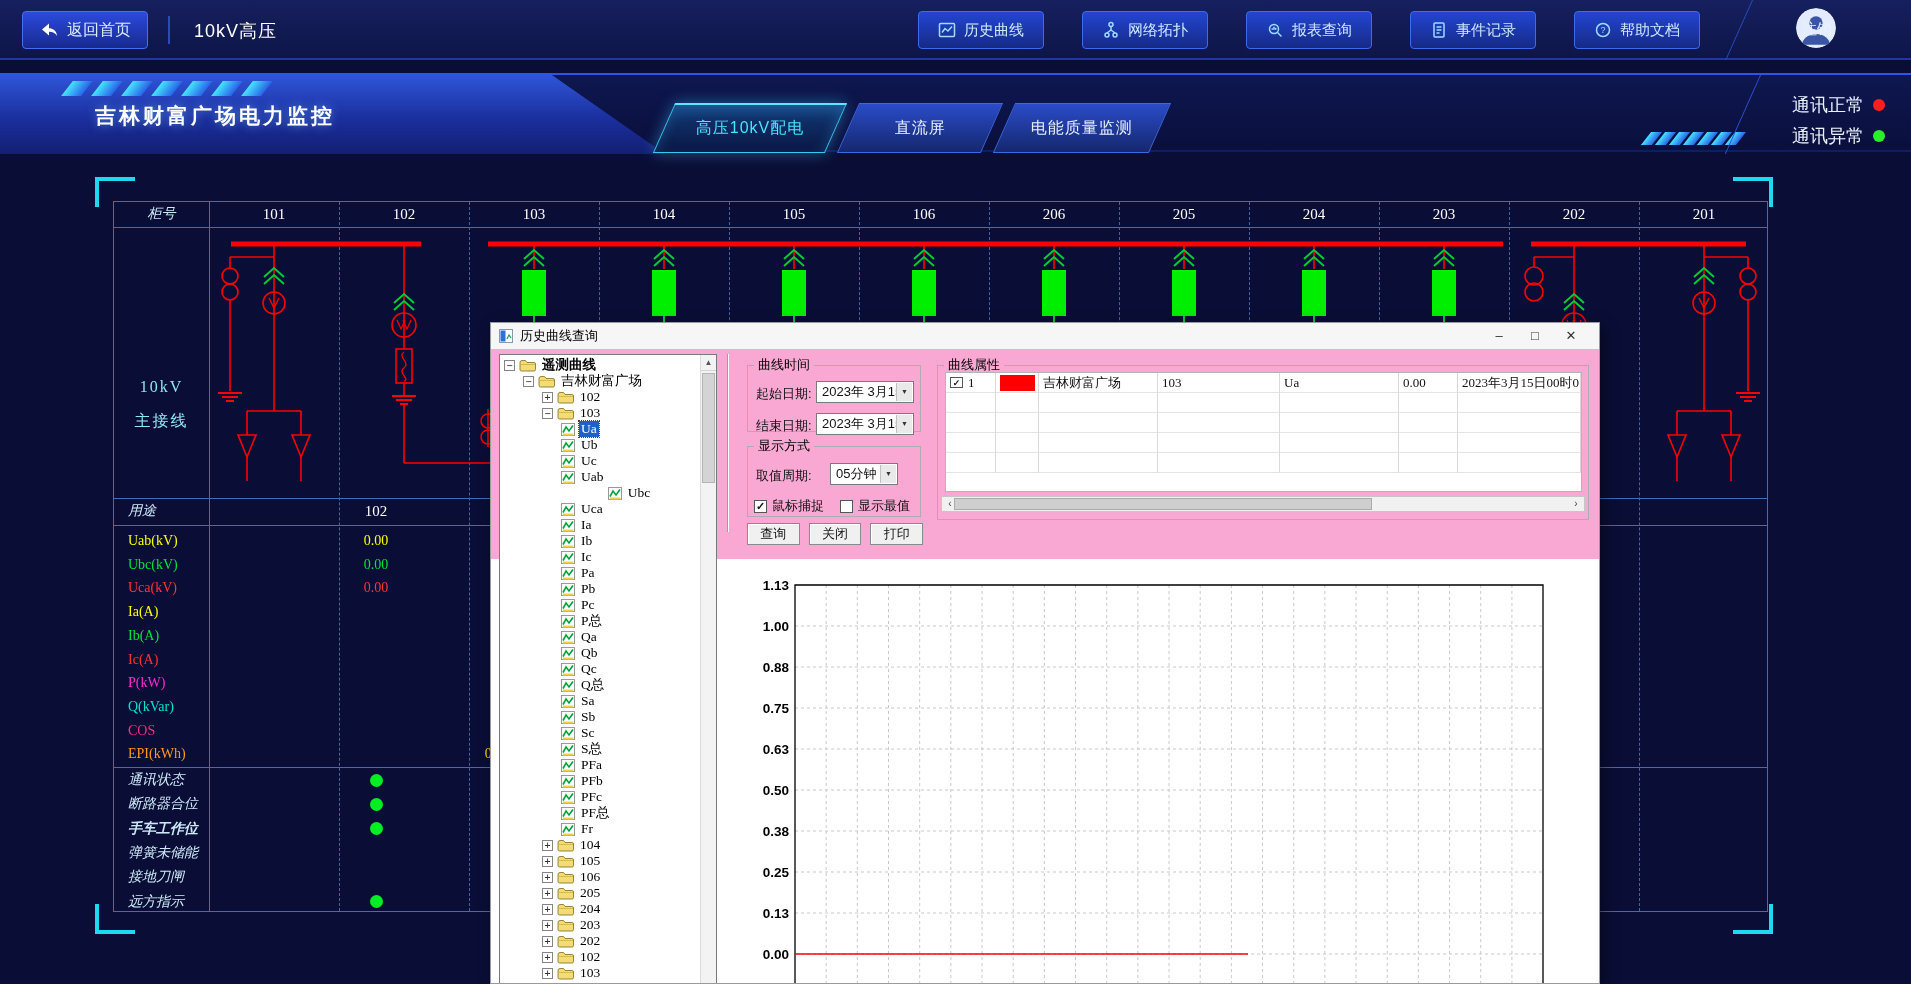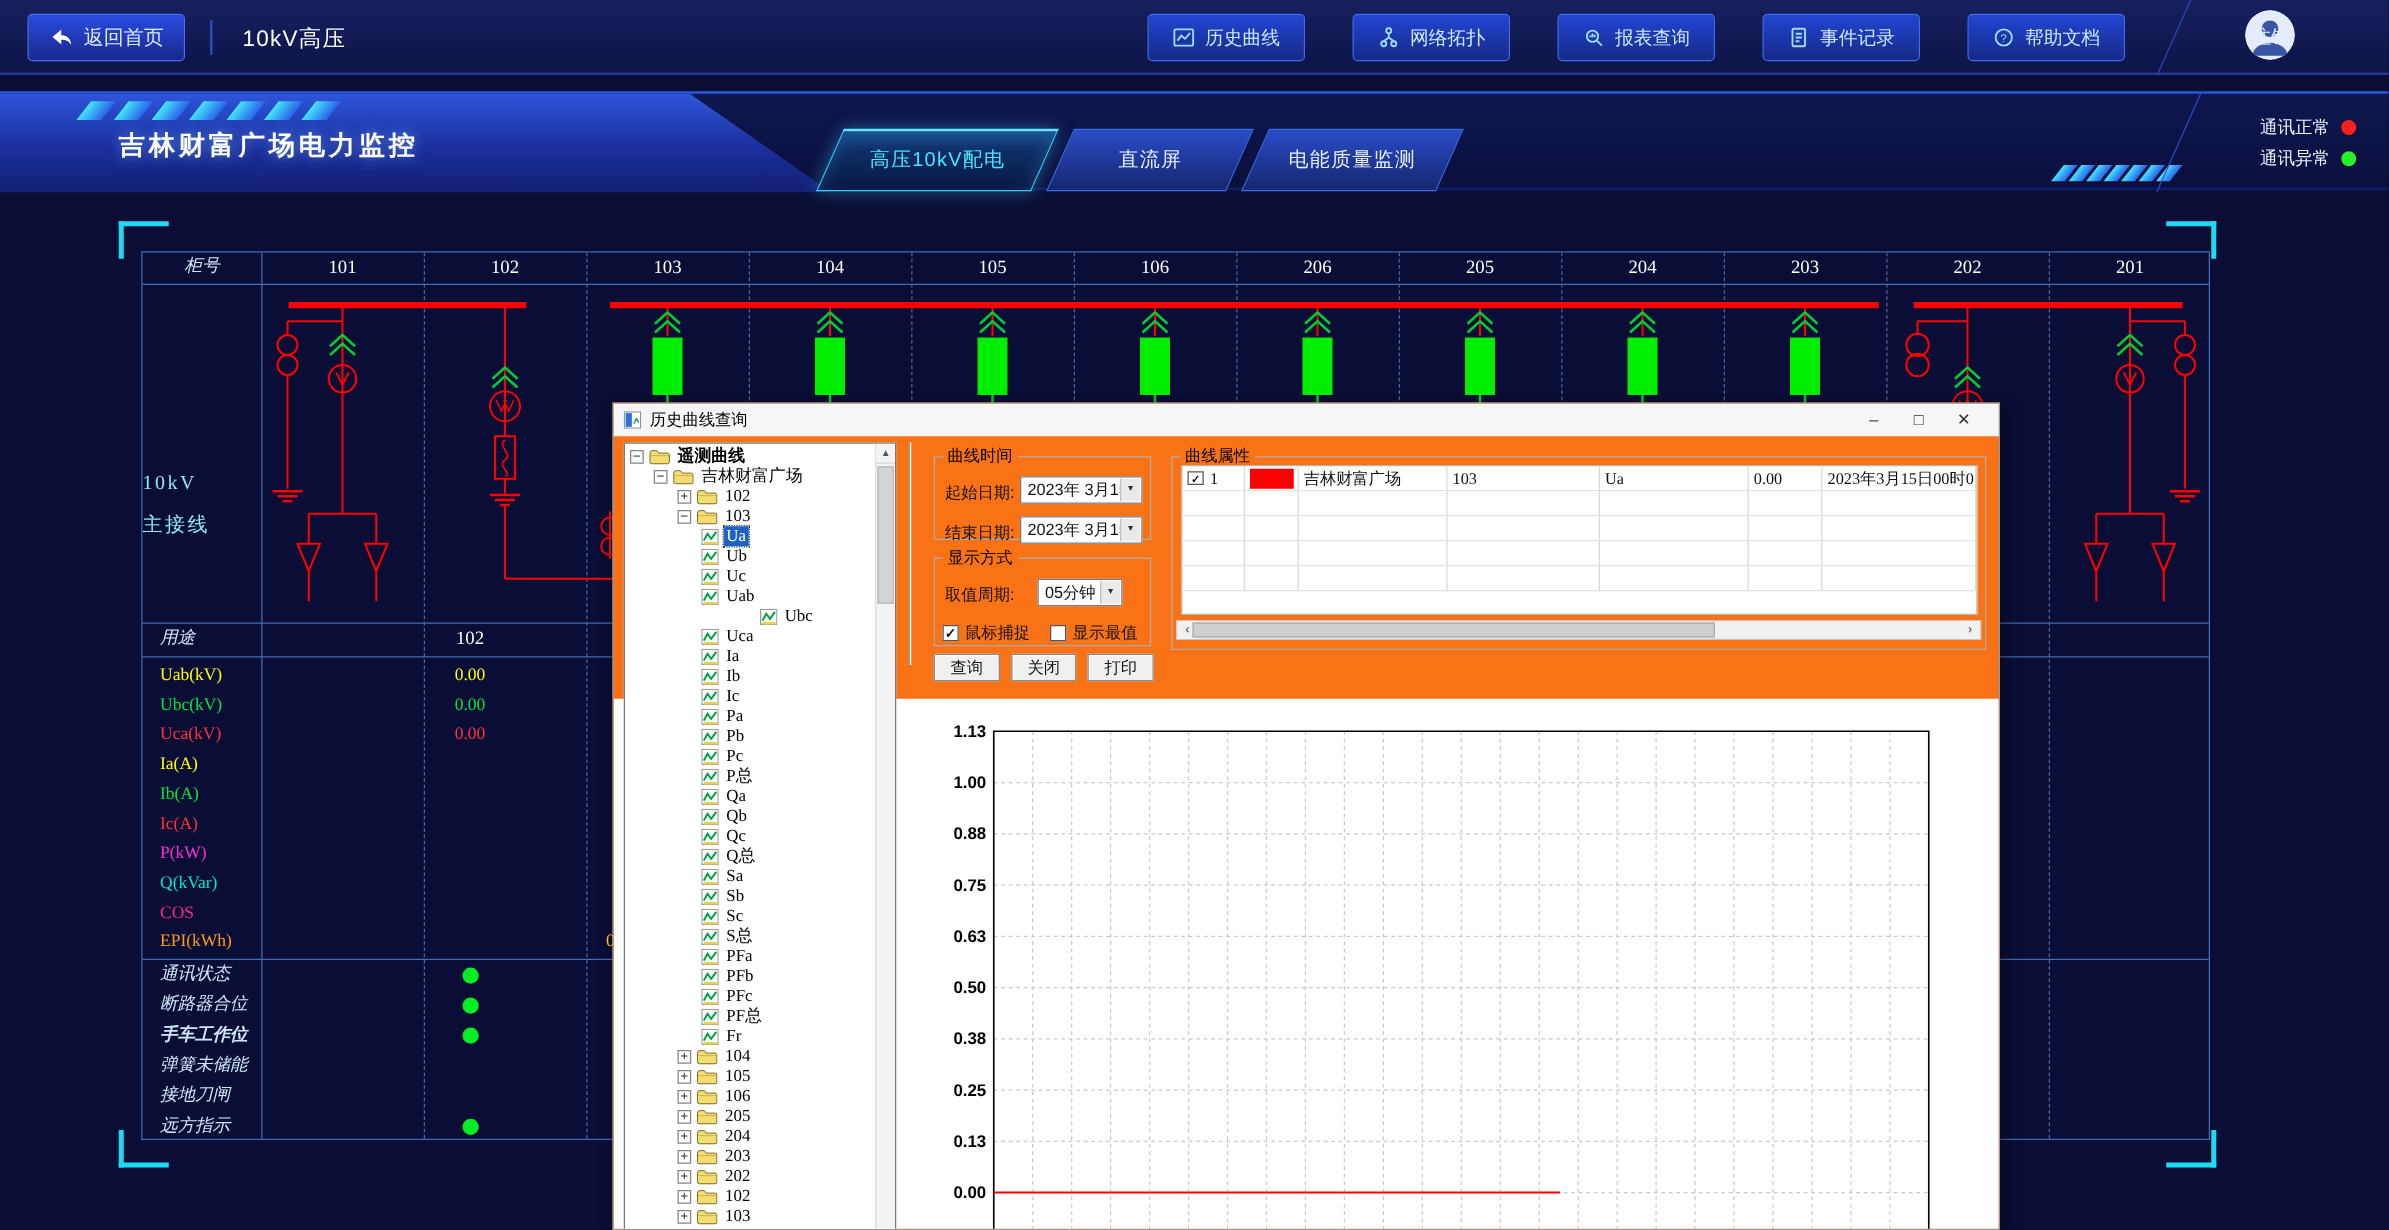--- a/index.html
+++ b/index.html
@@ -37,40 +37,40 @@
   .banner-title{position:absolute;left:95px;top:27px;color:#ffffff;font-size:21px;font-weight:bold;letter-spacing:3px;
     text-shadow:0 0 10px rgba(130,200,255,.55);}
   .tabs{position:absolute;left:664px;top:28px;height:50px;display:flex;gap:12px;}
   .tab{height:50px;display:flex;align-items:center;justify-content:center;transform:skewX(-24deg);
     background:linear-gradient(180deg,#2a4cc8,#15276e);border:1px solid #3a6ae0;cursor:pointer;}
   .tab>span{transform:skewX(24deg);font-size:16px;color:#e6f0ff;letter-spacing:1px;white-space:nowrap;}
   .tab.active{background:linear-gradient(180deg,#123a77,#0a1744);border-color:#39c6f0;border-top:2px solid #5fe6ff;
     box-shadow:0 0 14px rgba(70,205,255,.4), inset 0 6px 12px rgba(60,190,255,.25);}
   .tab.active>span{color:#49e4ff;}
   .legend{position:absolute;right:26px;top:18px;display:flex;flex-direction:column;gap:7px;}
-  .legend .li{display:flex;align-items:center;gap:9px;color:#e9f2ff;font-size:14px;justify-content:flex-end;}
+  .legend .li{display:flex;align-items:center;gap:9px;color:#e9f2ff;font-size:18px;justify-content:flex-end;}
   .legend .dot{width:12px;height:12px;border-radius:50%;}
   .bn-diag{position:absolute;left:1760px;top:0;width:1px;height:79px;background:#2e4fd0;transform:skewX(-24deg);transform-origin:top;}
 
   
   .corner{position:absolute;width:40px;height:30px;z-index:3;}
   #grid{position:absolute;left:113px;top:201px;width:1655px;height:711px;border:1px solid #3f6db8;z-index:1;}
   .hline{position:absolute;left:0;width:100%;height:1px;background:#3f6db8;}
   .vsolid{position:absolute;top:0;width:1px;height:100%;background:#3f6db8;}
   .vdash{position:absolute;top:0;width:0;height:100%;border-left:1px dashed #47659f;}
   .gtext{position:absolute;height:18px;line-height:18px;white-space:nowrap;}
   .ghead{font-family:"Liberation Serif",serif;color:#ffffff;font-size:15px;text-align:center;}
   .gcn{font-family:"Liberation Serif",serif;font-style:italic;color:#cfe8f8;font-size:14px;}
-  .gmain{font-family:"Liberation Serif",serif;color:#8fe6f5;font-size:16px;text-align:left;letter-spacing:2px;}
+  .gmain{font-family:"Liberation Serif",serif;color:#8fe6f5;font-size:16px;text-align:center;letter-spacing:2px;}
   .gval{font-family:"Liberation Serif",serif;font-size:14px;text-align:center;width:60px;}
   .gdot{position:absolute;width:13px;height:13px;border-radius:50%;background:#00ee22;}
   #diagram{position:absolute;left:0;top:25px;}
 
   
-  .dialog{position:absolute;left:490px;top:322px;width:1110px;height:662px;background:#f97316;
+  .dialog{position:absolute;left:490px;top:322px;width:1110px;height:662px;background:#f9a8d4;
     border:1px solid #9a9a9a;box-shadow:4px 4px 14px rgba(0,0,0,.45);z-index:50;font-size:13px;color:#111;}
   .dlg-title{position:absolute;left:0;top:0;width:100%;height:26px;background:#f6f6f6;display:flex;align-items:center;
     padding-left:8px;gap:7px;font-size:13px;color:#000;}
   .dlg-wbtns{position:absolute;right:10px;top:0;height:26px;display:flex;}
   .dlg-wbtns span{width:36px;text-align:center;line-height:26px;font-size:13px;color:#333;cursor:pointer;}
   .dlg-body{position:absolute;left:0;top:26px;right:0;bottom:0;overflow:hidden;}
   .white-zone{position:absolute;left:0;top:210px;right:0;bottom:-40px;background:#ffffff;}
   .splitter{position:absolute;left:236px;top:5px;width:2px;height:178px;border-left:1px solid #9c9c9c;border-right:1px solid #ffffff;}
 
   .tree{position:absolute;left:8px;top:5px;width:218px;height:660px;background:#fff;border:1px solid #7a7a7a;overflow:hidden;}

